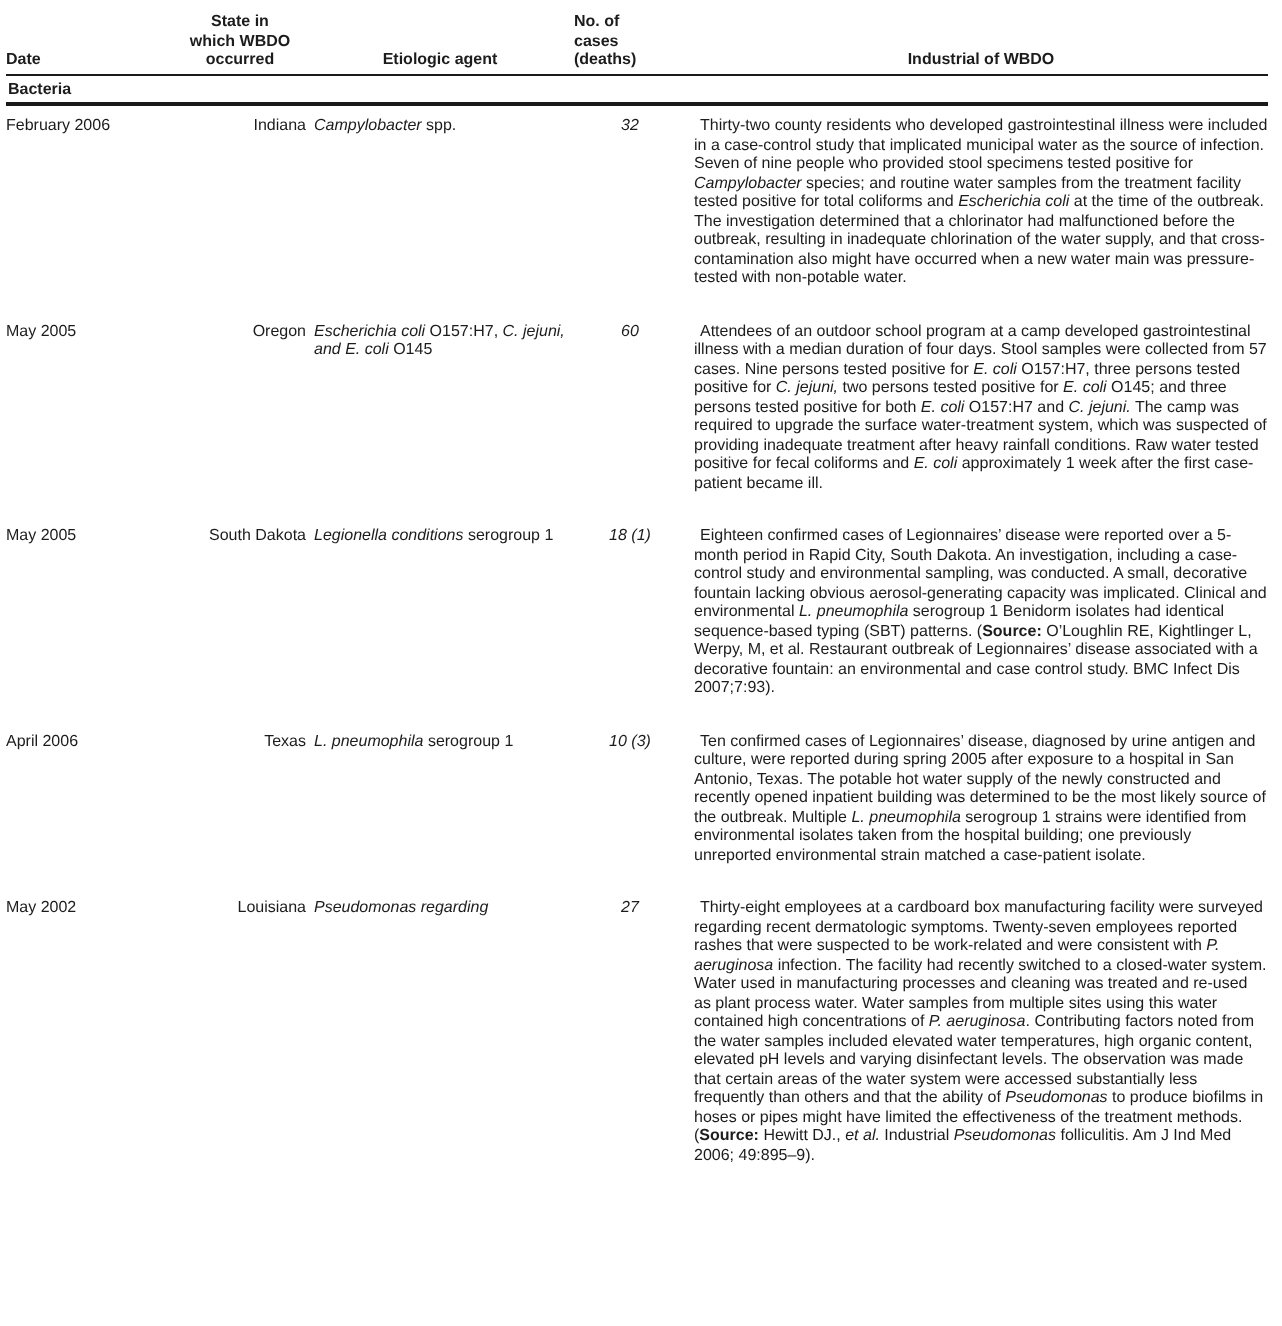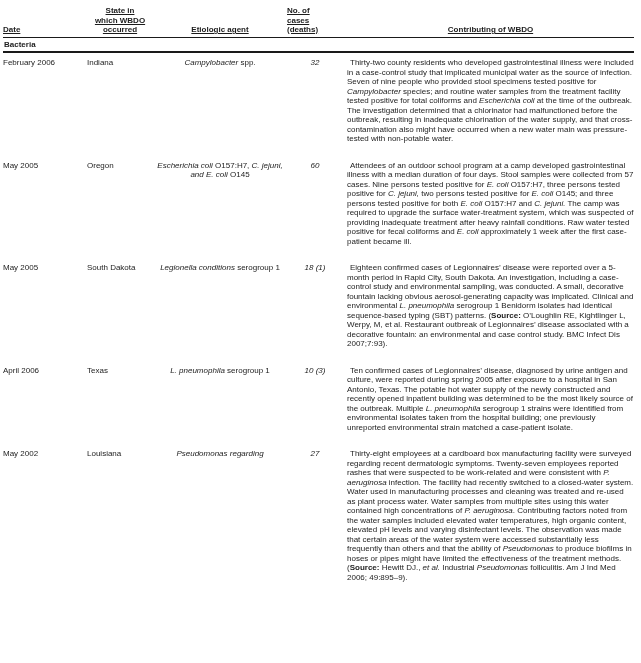--- a/index.html
+++ b/index.html
@@ -25,60 +25,60 @@
     grid-template-columns: 80px 66px 126px 56px 1fr;
     column-gap: 4px;
   }
   
   .thead {
     align-items: end;
     padding-bottom: 2px;
     border-bottom: 1.5px solid #1a1a1a;
     font-weight: bold;
   }
-  .thead .hcell { white-space: pre-line; text-decoration: underline; }
+  .thead .hcell { white-space: pre-line; }
   .h-date  { text-align: left; }
   .h-state { text-align: center; }
   .h-agent { text-align: center; }
   .h-cases { }
   .h-desc  { text-align: center; }
   
   .section {
     font-weight: bold;
     padding: 2px 0 2px 1px;
     border-bottom: 2.5px solid #1a1a1a;
   }
   
   .rows { padding-top: 5px; }
   .trow { margin-bottom: 17px; }
   .trow:last-child { margin-bottom: 0; }
   .c-date  { text-align: left; }
-  .c-state { text-align: left; }
-  .c-agent { text-align: center; }
+  .c-state { text-align: right; }
+  .c-agent { }
   .c-cases { text-align: center; font-style: italic; }
   .c-desc  { text-align: left; text-indent: 3px; }
   .c-desc .seg { text-indent: 0; }
   i { font-style: italic; }
   b { font-weight: bold; }
 </style>
 </head>
 <body>
 
 <div class="doc">
 
   <div class="grid-row thead">
     <div class="hcell h-date">Date</div>
     <div class="hcell h-state">State in
 which WBDO
 occurred</div>
     <div class="hcell h-agent">Etiologic agent</div>
     <div class="hcell h-cases">No. of
 cases
 (deaths)</div>
-    <div class="hcell h-desc">Contributing of WBDO</div>
+    <div class="hcell h-desc">Industrial of WBDO</div>
   </div>
 
   <div class="section">Bacteria</div>
 
   <div class="rows" id="rows">
     <div class="grid-row trow">
       <div class="c-date">February 2006</div>
       <div class="c-state">Indiana</div>
       <div class="c-agent"><i>Campylobacter</i><span class="seg"> spp.</span></div>
       <div class="c-cases">32</div>

